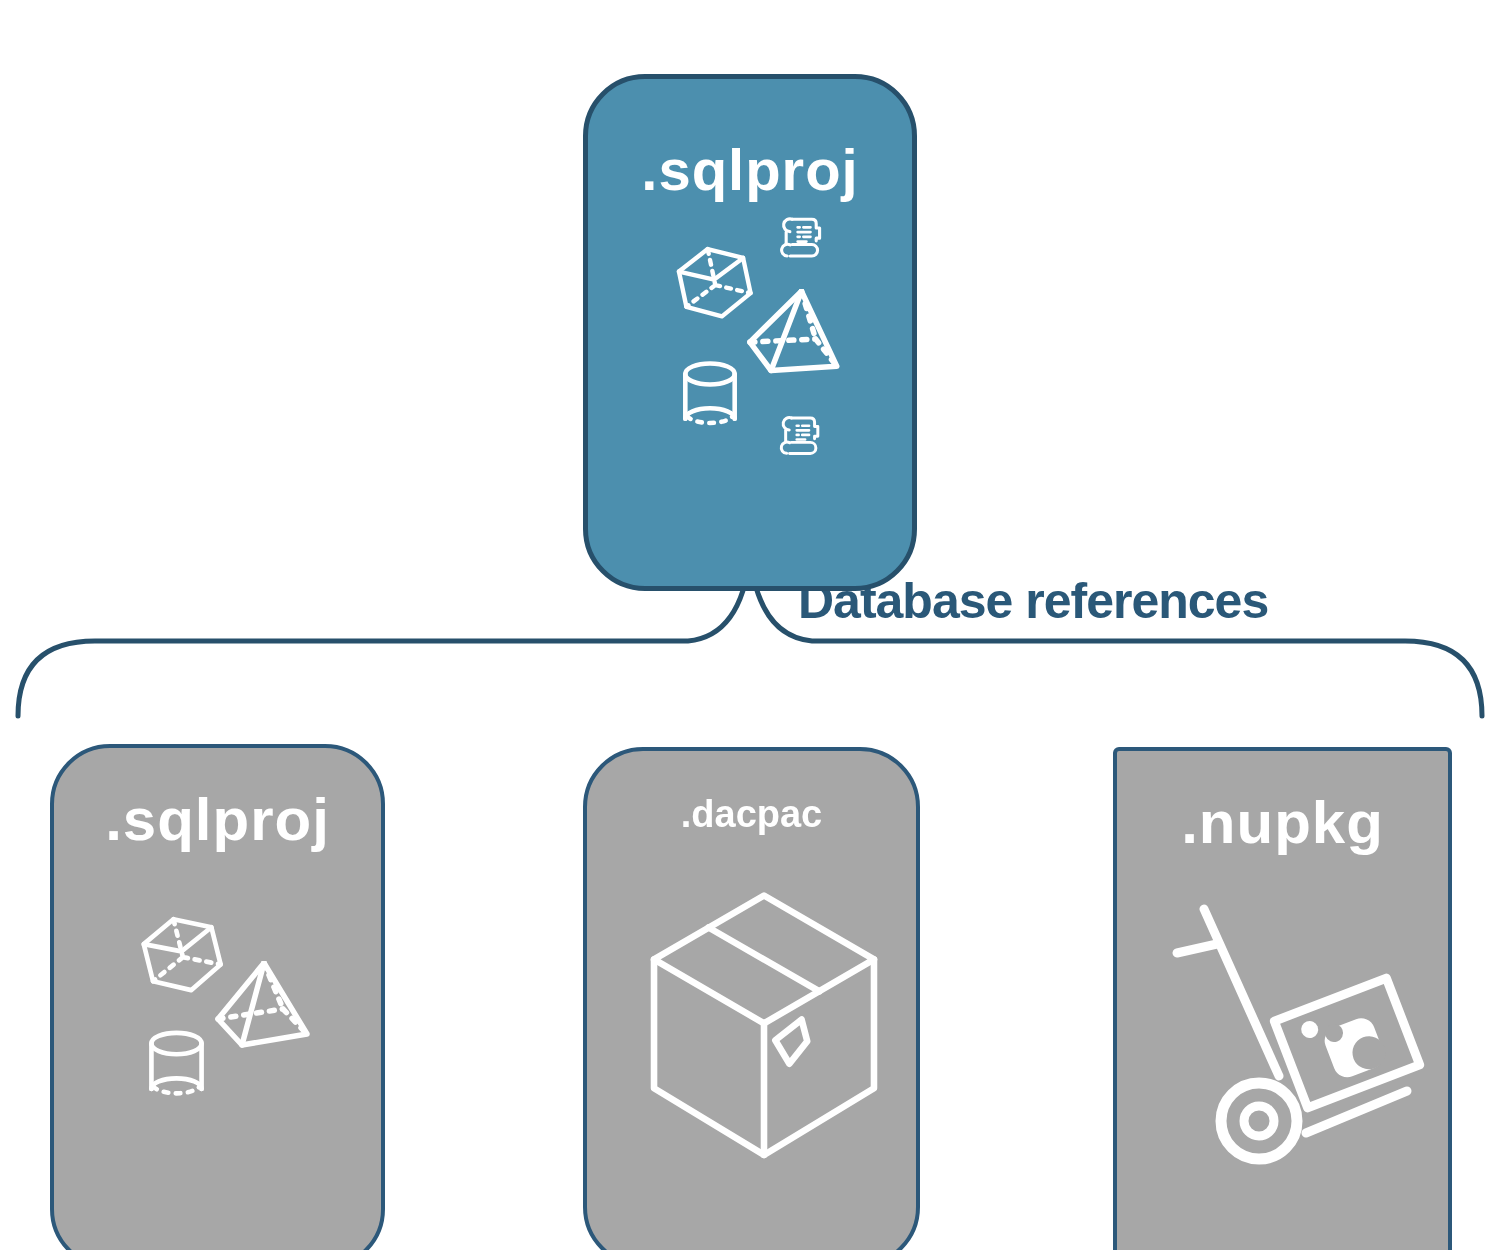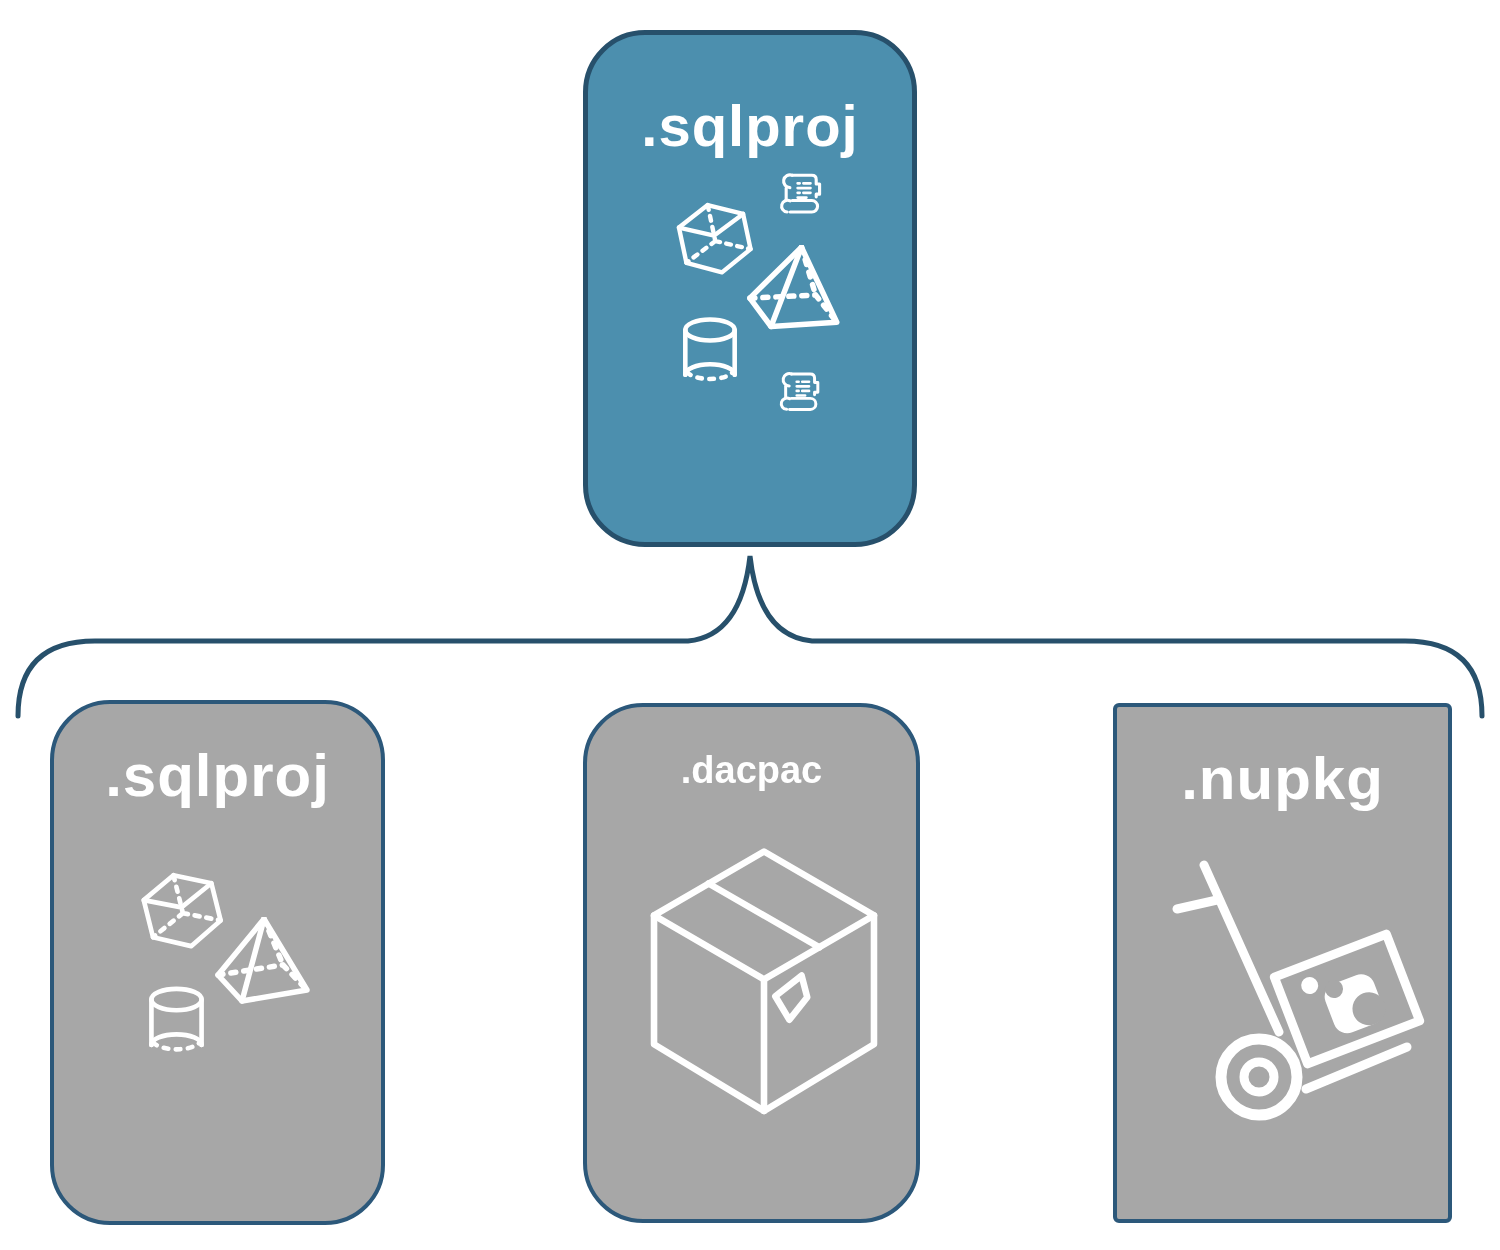--- a/index.html
+++ b/index.html
@@ -1,21 +1,21 @@
 <!DOCTYPE html>
 <html><head>
 <meta charset="utf-8">
 <style>
   html,body{margin:0;padding:0;background:#ffffff;}
   .canvas{
     position:relative;width:1500px;height:1250px;background:#ffffff;overflow:hidden;
     font-family:"Liberation Sans","DejaVu Sans",sans-serif;
   }
   .card{
-    position:absolute;box-sizing:border-box;border-radius:62px;
+    position:absolute;box-sizing:border-box;border-radius:62px;margin-top:44px;
   }
   .card.root{
     left:583px;top:30px;width:334px;height:517px;
     background:#4C8FAE;border:5px solid #27506B;
   }
   .card.child{
     background:#A7A7A7;border:4px solid #2C587A;border-radius:60px;
   }
   .card.child.c0{left:50px; top:700px;width:335px;height:525px;}
   .card.child.c1{left:583px;top:703px;width:337px;height:520px;}
@@ -39,20 +39,21 @@
 </style>
 </head>
 <body>
 
 <div class="canvas">
 
   <svg class="connector-svg" width="1500" height="1250" viewBox="0 0 1500 1250" aria-hidden="true">
     <path d="M18 716 Q18 641 95 641 H688 Q741 636 750 556 Q759 636 812 641 H1405 Q1482 641 1482 716" fill="none" stroke="#27506B" stroke-width="5" stroke-linecap="round"></path>
   </svg>
 
+  <div class="connector-label">Database references</div>
 
   <div class="card root">
     <div class="card-label">.sqlproj</div>
 
     <span class="icon" style="left:87px;top:162px;width:80px;height:85px;">
       <svg viewBox="0 0 100 100">
         <g fill="none" stroke="#fff" stroke-width="5.5" stroke-linecap="round" stroke-linejoin="round" transform="rotate(-12 50 50)">
           <path d="M50 6 L91 26 L91 71 L50 92 L9 71 L9 26 Z"></path>
           <path d="M9 26 L50 45 L91 26"></path>
           <path stroke-dasharray="6 8" d="M50 6 V52 M50 52 L9 71 M50 52 L91 71"></path>

